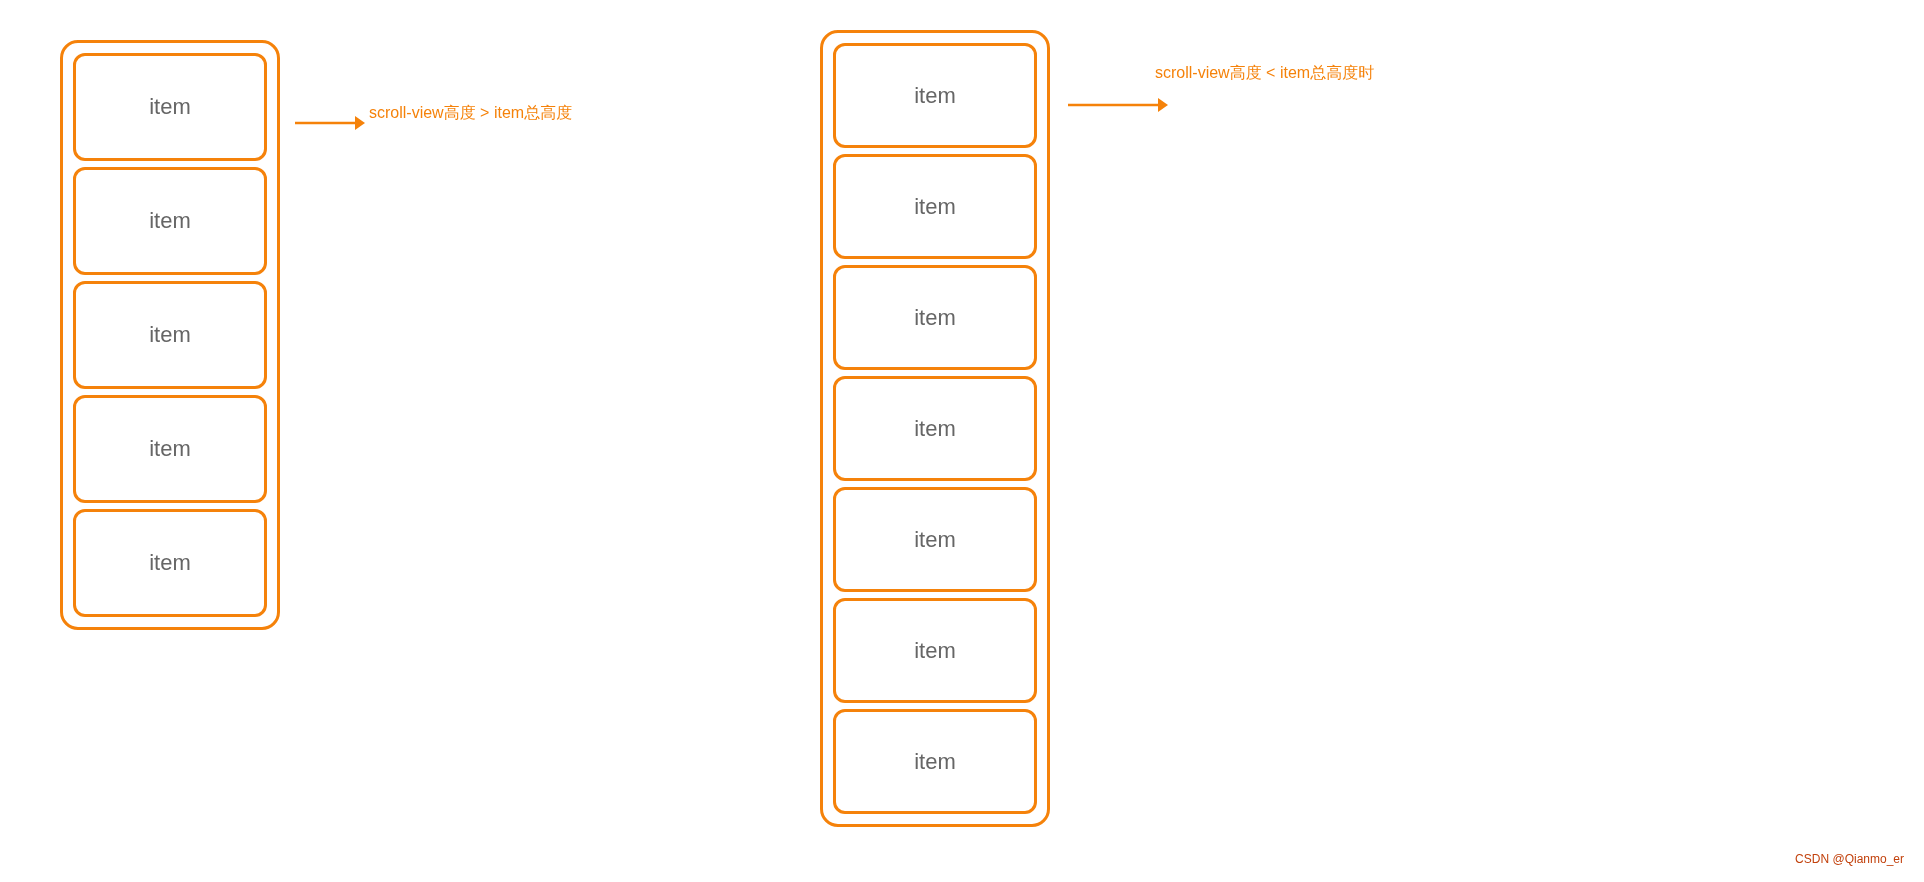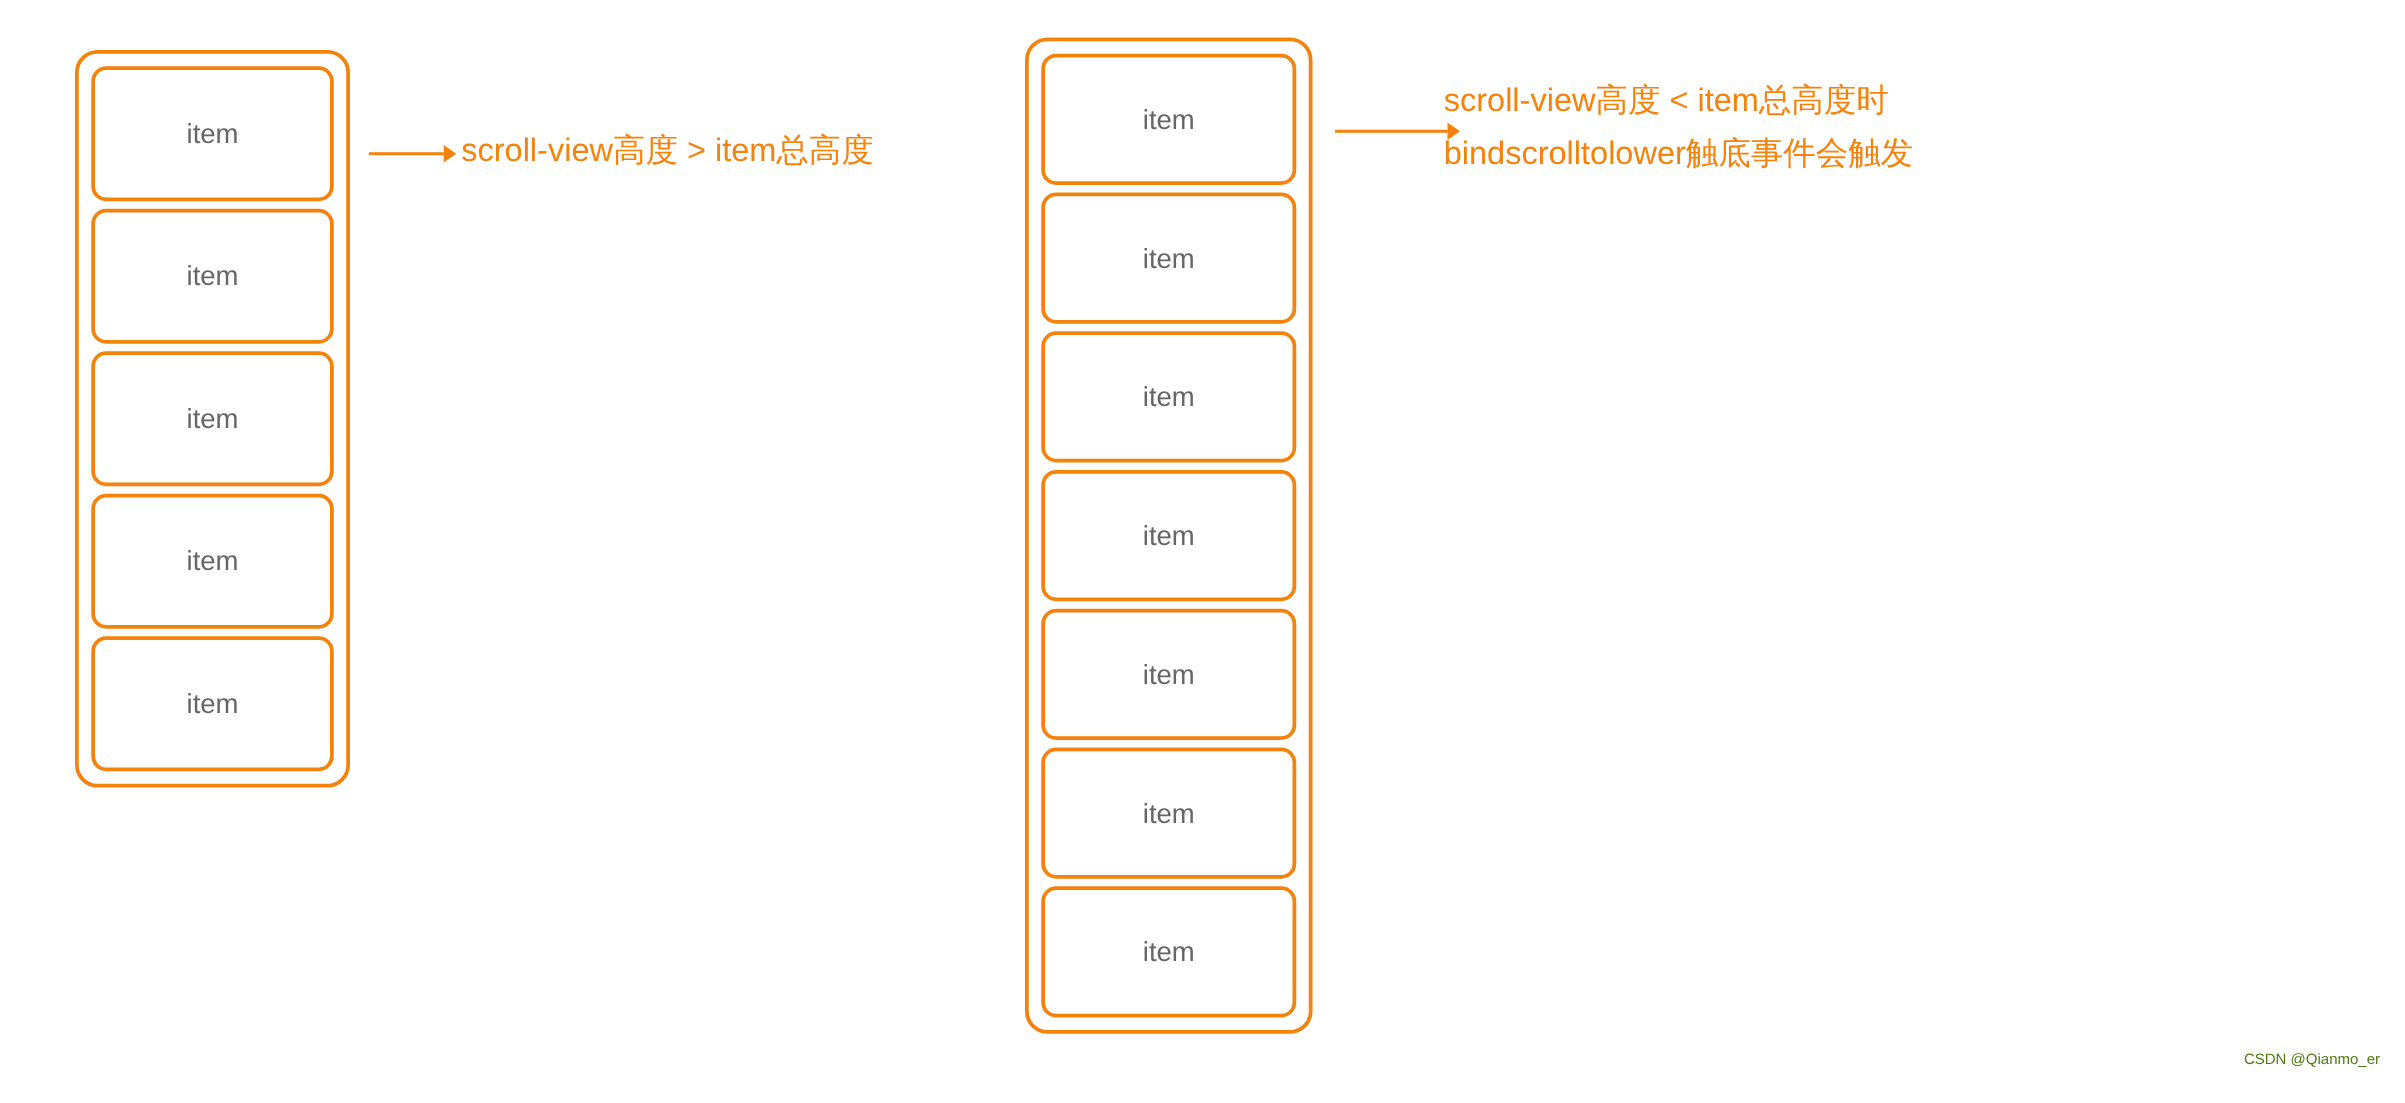--- a/index.html
+++ b/index.html
@@ -97,33 +97,33 @@
       left: 369px;
       top: 100px;
     }
 
     .annotation-right {
       left: 1155px;
       top: 60px;
     }
 
     .annotation-line {
-      font-size: 26px;
+      font-size: 16px;
       color: #f5820a;
       line-height: 1.6;
       font-weight: 500;
     }
 
     
     .watermark {
       position: absolute;
-      bottom: 28px;
+      bottom: 16px;
       right: 20px;
       font-size: 12px;
-      color: #4d7c0f;
+      color: #c2410c;
     }
   </style>
 </head>
 <body>
 
 <div class="main-container">
 
   <div class="left-section">
     <div class="scroll-view-container scroll-view-left">
       <div class="item-box item-box-left">
@@ -179,18 +179,17 @@
     </div>
   </div>
 
   <svg style="position:absolute; left:1068px; top:90px;" width="100" height="30" viewBox="0 0 100 30">
     <line x1="0" y1="15" x2="90" y2="15" stroke="#f5820a" stroke-width="2.5"></line>
     <polygon points="90,8 100,15 90,22" fill="#f5820a"></polygon>
   </svg>
 
   <div class="annotation annotation-right">
     <div class="annotation-line">scroll-view高度 &lt; item总高度时</div>
-    <div class="annotation-line">bindscrolltolower触底事件会触发</div>
   </div>
 
   <div class="watermark">CSDN @Qianmo_er</div>
 
 </div>
 
 </body></html>

